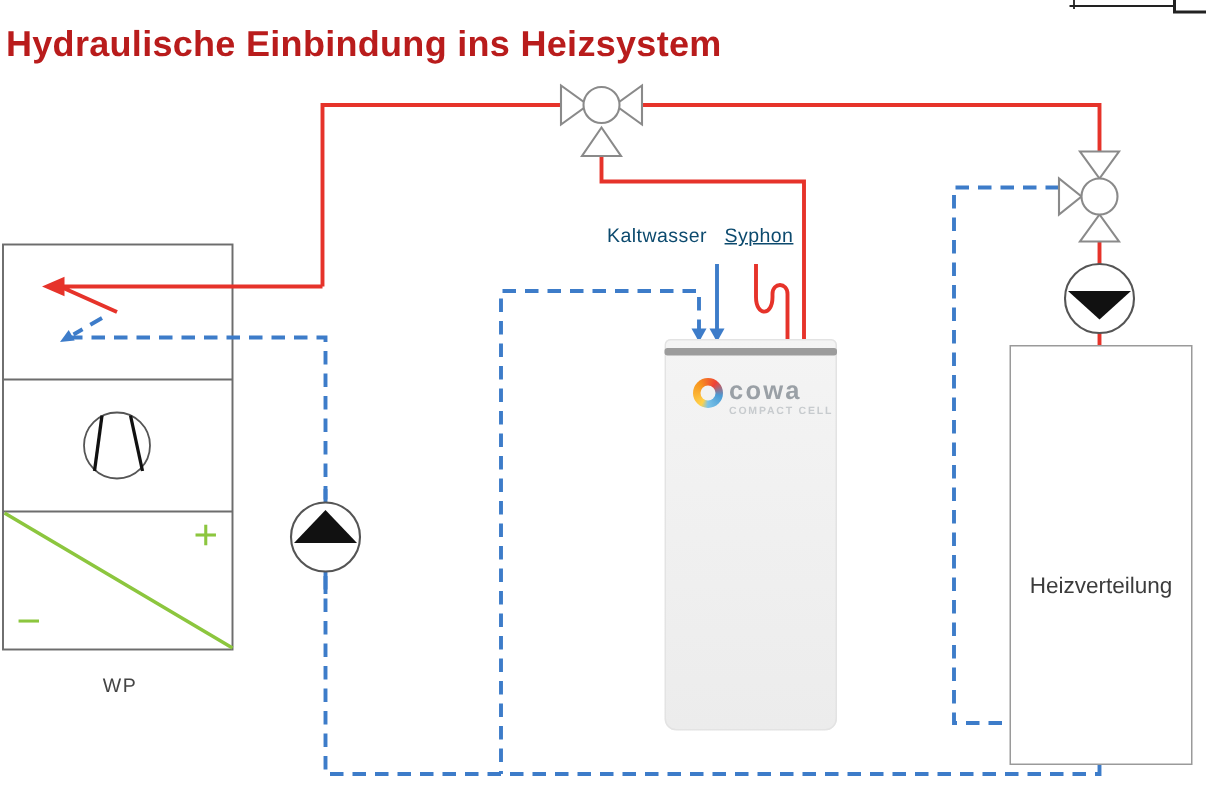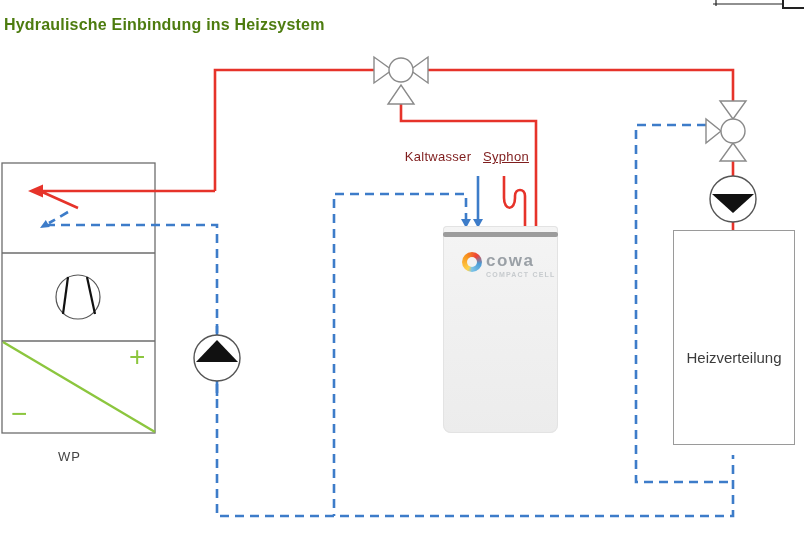--- a/index.html
+++ b/index.html
@@ -3,49 +3,49 @@
 <meta charset="utf-8">
 <style>
   html,body{margin:0;padding:0;background:#fff;}
   .stage{
     position:relative;width:804px;height:538px;background:#ffffff;overflow:hidden;
     font-family:"Liberation Sans", sans-serif;color:#1a1a1a;
   }
   .abs{position:absolute;}
   svg{display:block;}
   .title{
-    left:4px;top:16px;font-size:16px;font-weight:700;letter-spacing:.2px;color:#4d7c0f;
+    left:4px;top:16px;font-size:24px;font-weight:700;letter-spacing:.2px;color:#b91c1c;
     white-space:nowrap;
   }
-  .pipe-label{font-size:13px;color:#7f1d1d;letter-spacing:.3px;text-align:center;}
+  .pipe-label{font-size:13px;color:#0c4a6e;letter-spacing:.3px;text-align:center;}
   .lbl-kaltwasser{left:399px;top:149px;width:78px;}
   .lbl-syphon{left:479px;top:149px;width:54px;text-decoration:underline;}
-  .lbl-wp{left:58px;top:449px;width:44px;text-align:left;font-size:13px;color:#444;letter-spacing:1px;}
+  .lbl-wp{left:58px;top:449px;width:44px;text-align:center;font-size:13px;color:#444;letter-spacing:1px;}
   .green-sign{color:var(--green);font-size:28px;font-weight:400;line-height:1;}
   .sign-plus{left:129px;top:343px;}
   .sign-minus{left:11px;top:400px;}
   
   .tank{
-    left:443px;top:226px;width:115px;height:207px;
+    left:443px;top:226px;width:115px;height:261px;
     background:linear-gradient(#f4f4f4,#ececec);
     border-radius:4px 4px 8px 8px;
     box-shadow:0 0 0 1px #e3e3e3 inset;
   }
   .tank-band{position:absolute;left:0;top:6px;width:100%;height:5px;background:#9c9c9c;border-radius:2px;}
   .tank-logo{position:absolute;left:19px;top:26px;display:flex;align-items:flex-start;gap:4px;}
   .swirl{width:20px;height:20px;border-radius:50%;
     background:conic-gradient(from 210deg,#ffd24a,#f7941d 30%,#ef4136 52%,#4a9bd5 70%,#7cc4e8 92%,#ffd24a);
     position:relative;}
   .swirl::after{content:"";position:absolute;left:5px;top:5px;width:10px;height:10px;border-radius:50%;background:#f2f2f2;}
   .brand-txt{display:flex;flex-direction:column;}
   .brand-name{font-size:17px;line-height:17px;color:#9aa0a6;letter-spacing:1.5px;font-weight:600;}
   .brand-model{font-size:7px;color:#c7cbce;letter-spacing:1.2px;margin-top:2px;font-weight:600;}
   
   .heiz{
-    left:673px;top:230px;width:122px;height:215px;background:#fff;border:1.5px solid #9a9a9a;
+    left:673px;top:230px;width:122px;height:280px;background:#fff;border:1.5px solid #9a9a9a;
     box-sizing:border-box;display:flex;flex-direction:column;align-items:center;justify-content:center;
     text-align:center;
   }
   .heiz-title{font-size:15px;color:#3c3c3c;margin-top:40px;}
   .heiz-sub{font-size:9.5px;color:#555;line-height:17px;margin-top:14px;}
 </style>
 </head>
 <body>
 
 <div class="stage">

